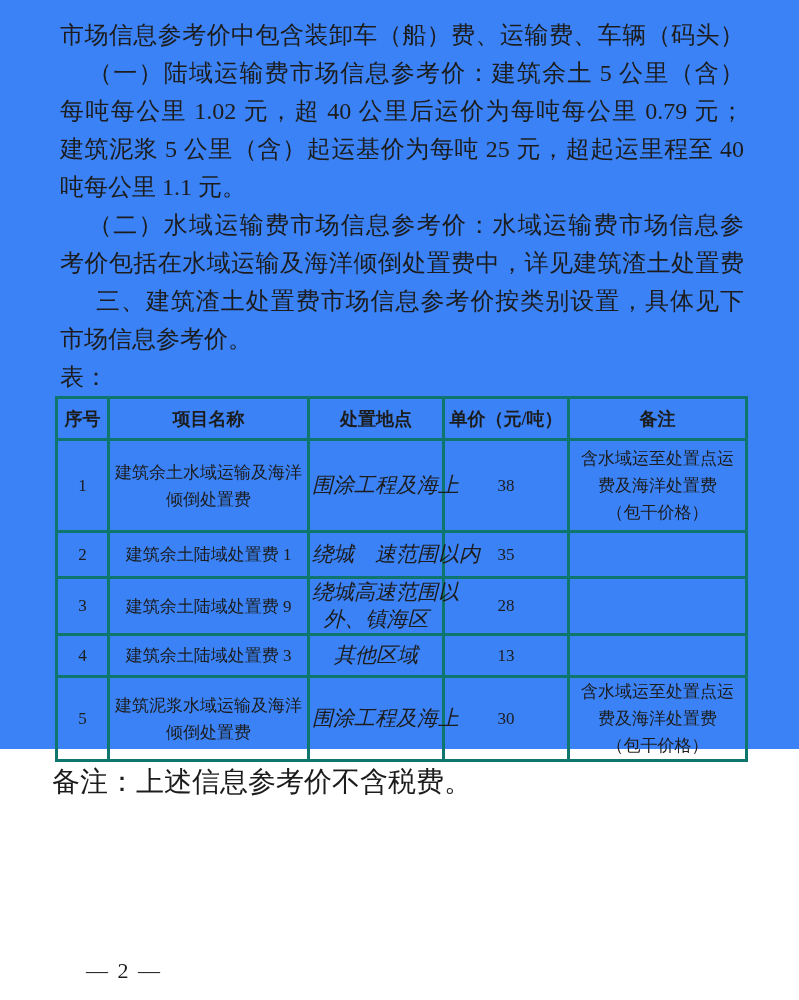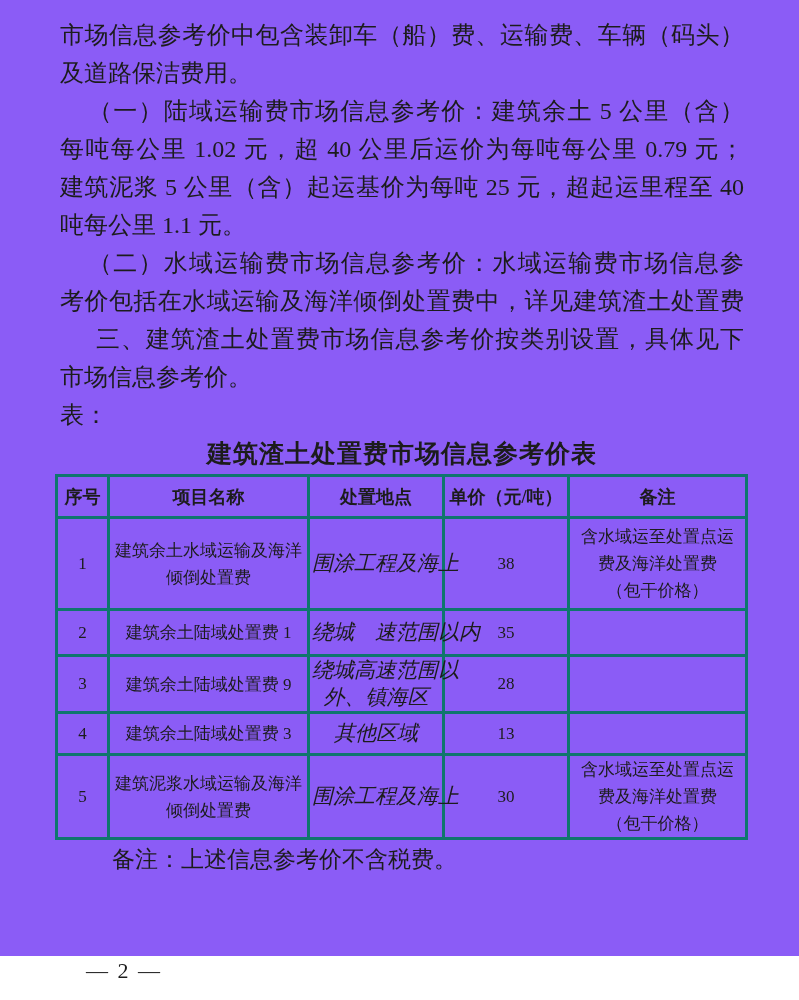--- a/index.html
+++ b/index.html
@@ -3,21 +3,21 @@
 <meta charset="utf-8">
 <style>
   html,body { margin:0; padding:0; }
   body {
     width:799px; height:1000px;
     background:#ffffff;
     font-family:"Liberation Serif","DejaVu Serif",serif;
     color:#1c1c1c;
     overflow:hidden;
   }
-  .page { position:relative; width:799px; height:956px; background:#8b5cf6; }
+  .page { position:relative; width:799px; height:749px; background:#3b82f6; }
 
   
   .bodytext { padding-top:16px; margin:0 55px 0 60px; }
   .bline {
     font-size:24px; line-height:38px; height:38px;
     text-align:justify; text-align-last:justify;
     white-space:nowrap; overflow:hidden;
   }
   .bline.end { text-align-last:left; }
   .bline.i1 { text-indent:28px; }
@@ -38,48 +38,46 @@
     border:3px solid #0f766e;
     text-align:center; vertical-align:middle;
     padding:0 2px;
     font-size:17px;
   }
   table.ref th { font-weight:bold; font-size:18px; }
   .tline { line-height:27px; white-space:nowrap; }
   td.place .tline { font-size:21px;font-style:italic; }
 
   .footnote {
-    margin:6px 0 0 112px;
-    font-size:23px; line-height:28px;
+    margin:6px 0 0 52px;
+    font-size:28px; line-height:28px;
   }
   .pagenum {
     position:absolute; left:86px; top:958px;
     font-size:22px; letter-spacing:2px;
   }
 </style>
 </head>
 <body>
 
 <div class="page">
 
   <div class="bodytext">
     <div class="bline">市场信息参考价中包含装卸车（船）费、运输费、车辆（码头）</div>
-    <div class="bline end">及道路保洁费用。</div>
     <div class="bline i1">（一）陆域运输费市场信息参考价：建筑余土 5 公里（含）</div>
     <div class="bline">每吨每公里 1.02 元，超 40 公里后运价为每吨每公里 0.79 元；</div>
     <div class="bline">建筑泥浆 5 公里（含）起运基价为每吨 25 元，超起运里程至 40</div>
     <div class="bline end">吨每公里 1.1 元。</div>
     <div class="bline i1">（二）水域运输费市场信息参考价：水域运输费市场信息参</div>
     <div class="bline">考价包括在水域运输及海洋倾倒处置费中，详见建筑渣土处置费</div>
     <div class="bline i2">三、建筑渣土处置费市场信息参考价按类别设置，具体见下</div>
     <div class="bline end">市场信息参考价。</div>
     <div class="bline end">表：</div>
   </div>
 
-  <div class="table-title">建筑渣土处置费市场信息参考价表</div>
 
   <table class="ref">
     <colgroup>
       <col style="width:52px">
         <col style="width:200px">
         <col style="width:135px">
         <col style="width:125px">
         <col style="width:178px">
     </colgroup>
     <tbody>

